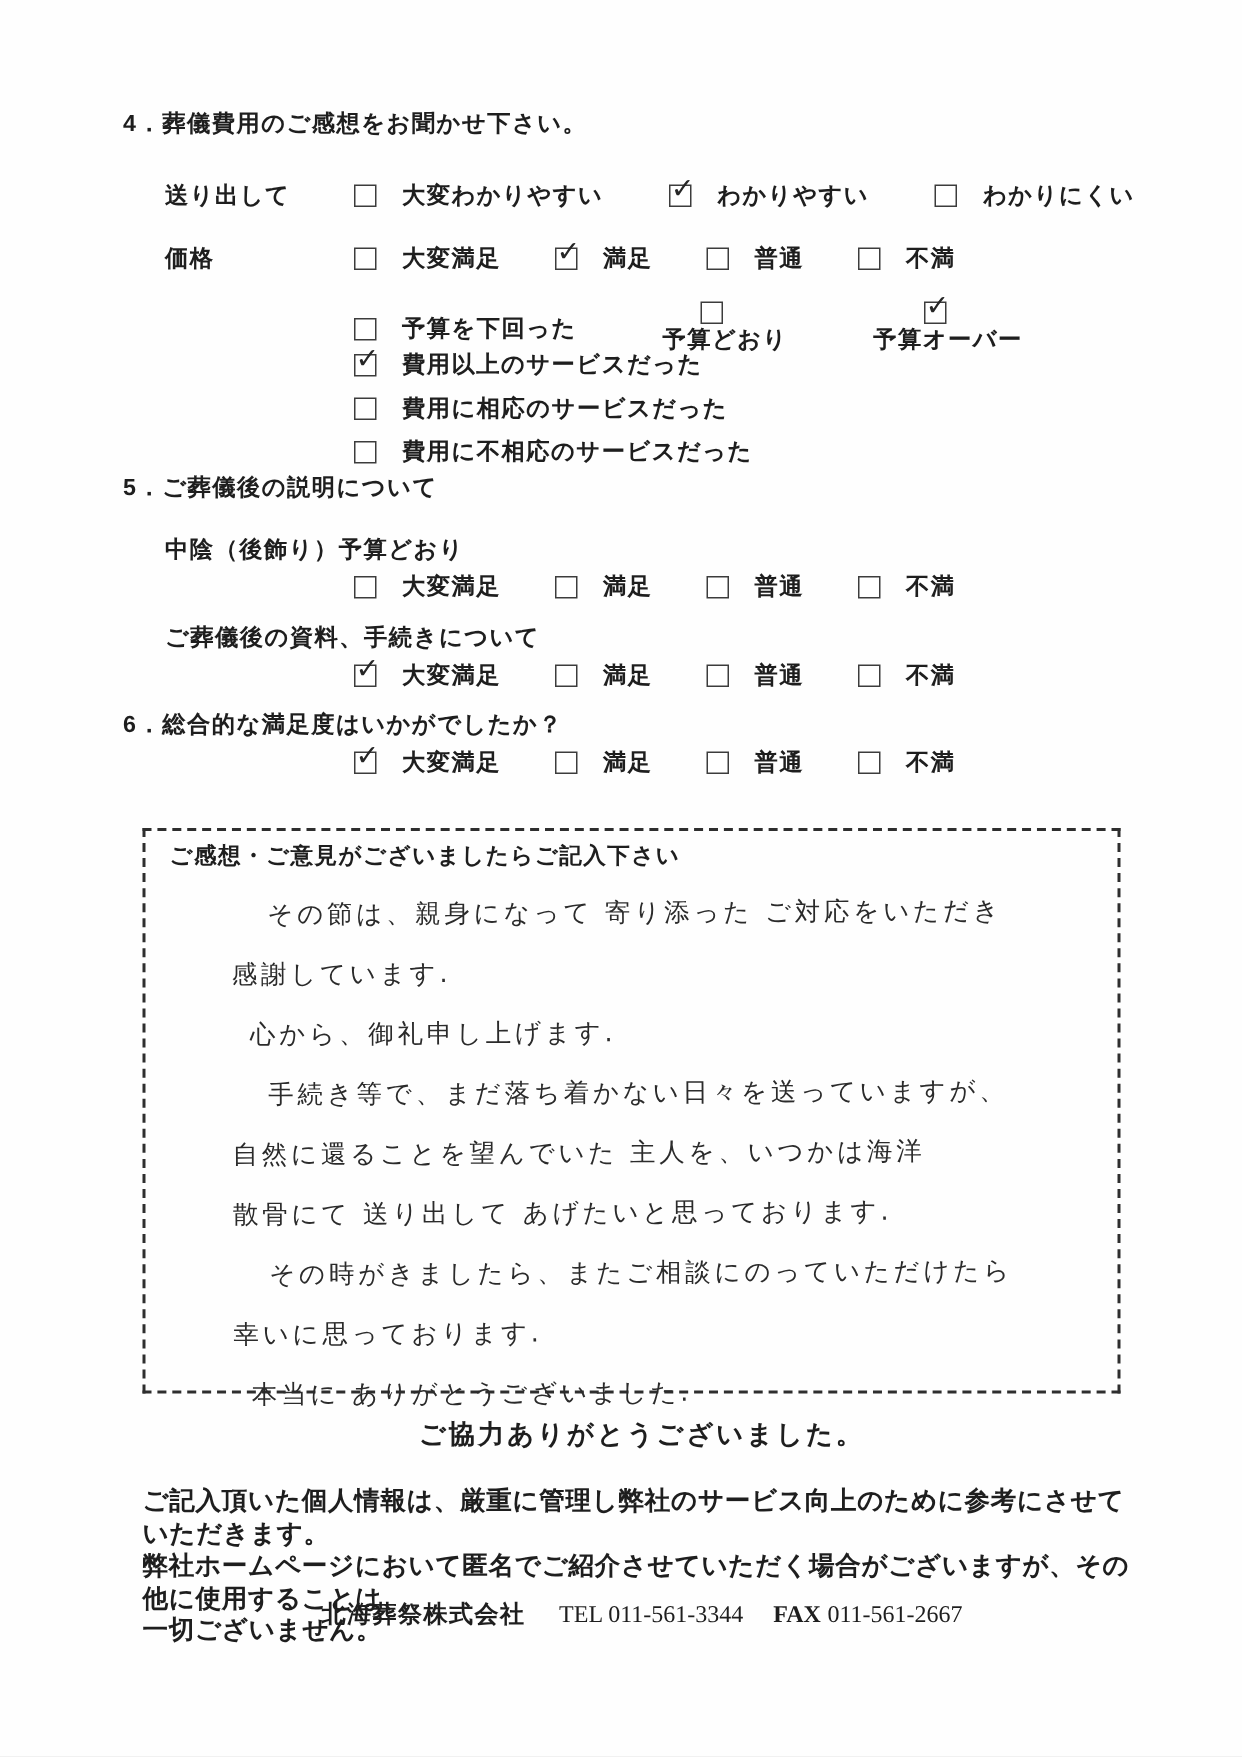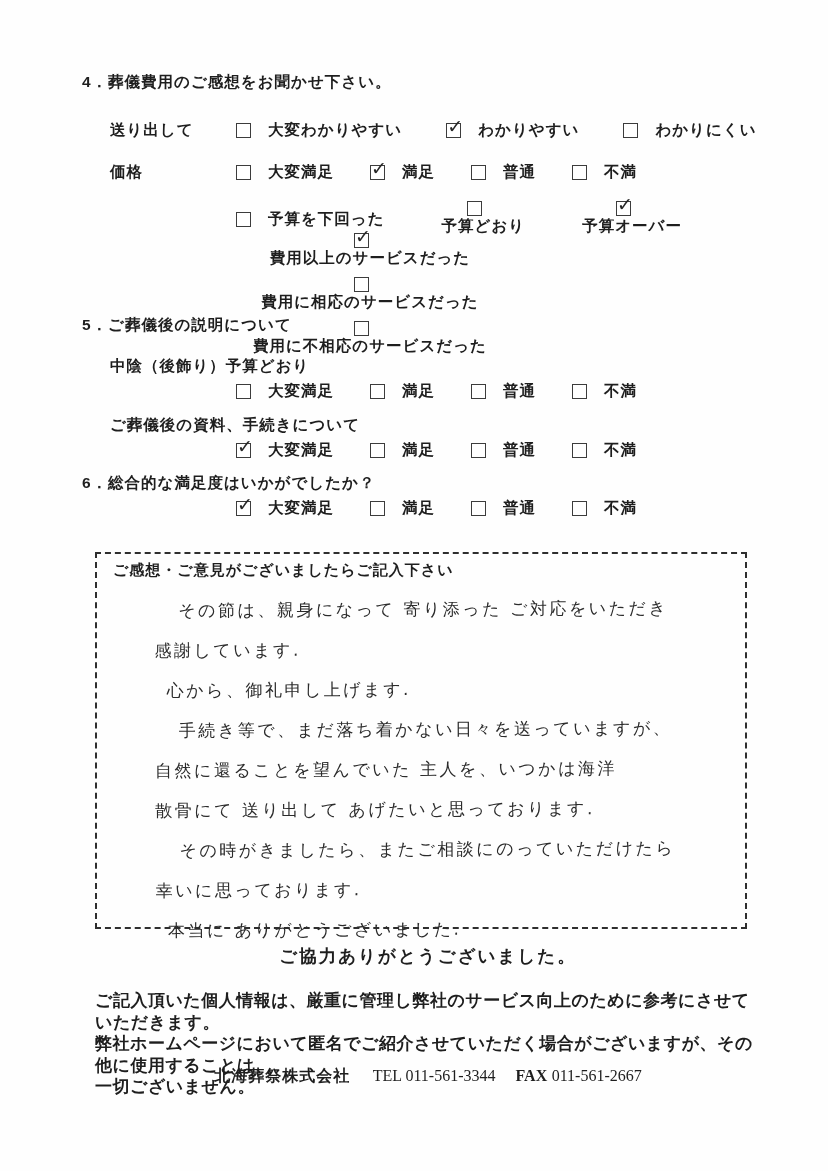--- a/index.html
+++ b/index.html
@@ -27,21 +27,21 @@
     position:relative; display:inline-block; flex:none;
     width:13px; height:13px;
     border:1.5px solid #3c3c3c; background:#fff;
   }
   .cb.checked::after {
     content:'✓';
     position:absolute; left:0px; top:-9px;
     font-size:19px; color:#262626;
     font-family:"DejaVu Sans",sans-serif;
   }
-  .stack-row { display:flex; align-items:center; font-size:15.5px; font-weight:600; margin-bottom:8px; white-space:nowrap;flex-direction:column; }
+  .stack-row { display:flex; align-items:center; font-size:15.5px; font-weight:600; margin-bottom:8px; white-space:nowrap; }
   .stack-row .txt { margin-left:17px; letter-spacing:1px; }
   .comment-box {
     box-sizing:border-box;
     width:652px; height:377px;
     border:2.5px dashed #2e2e2e;
     background:#fefefe;
   }
   .comment-header { margin:7px 0 0 16px; font-size:15px; font-weight:600; letter-spacing:1px; }
   .hw-area { padding:10px 18px 0 58px; transform:rotate(-0.3deg); }
   .hw-area p {

